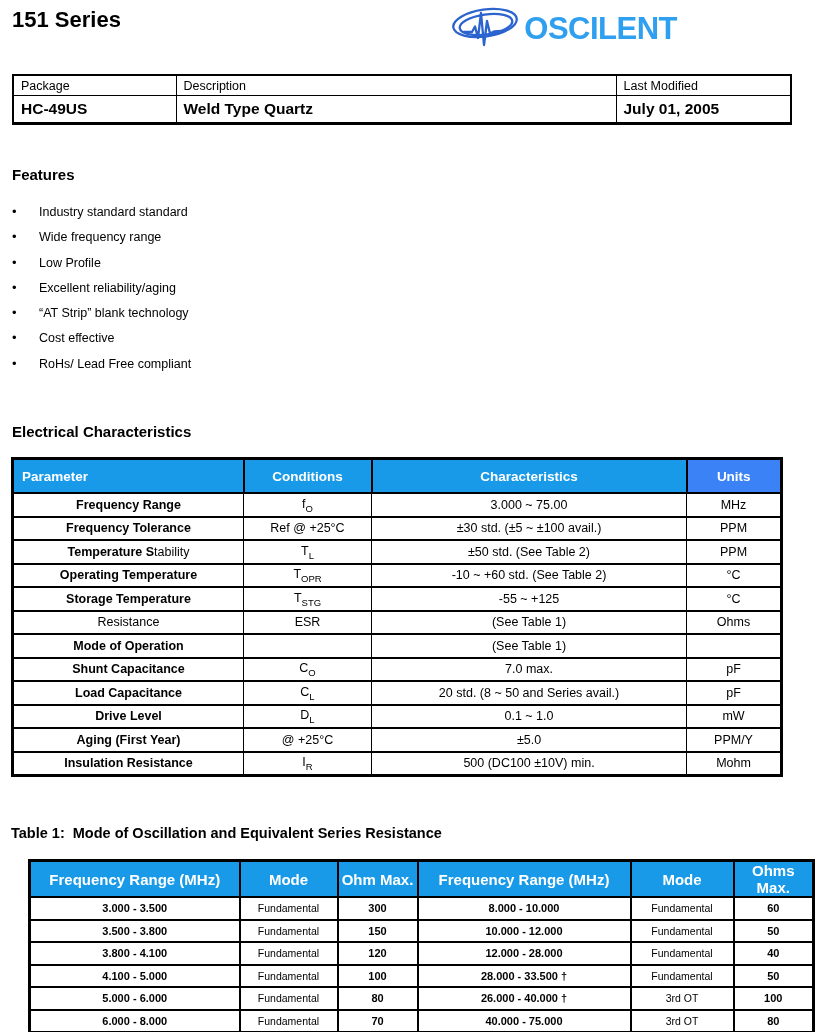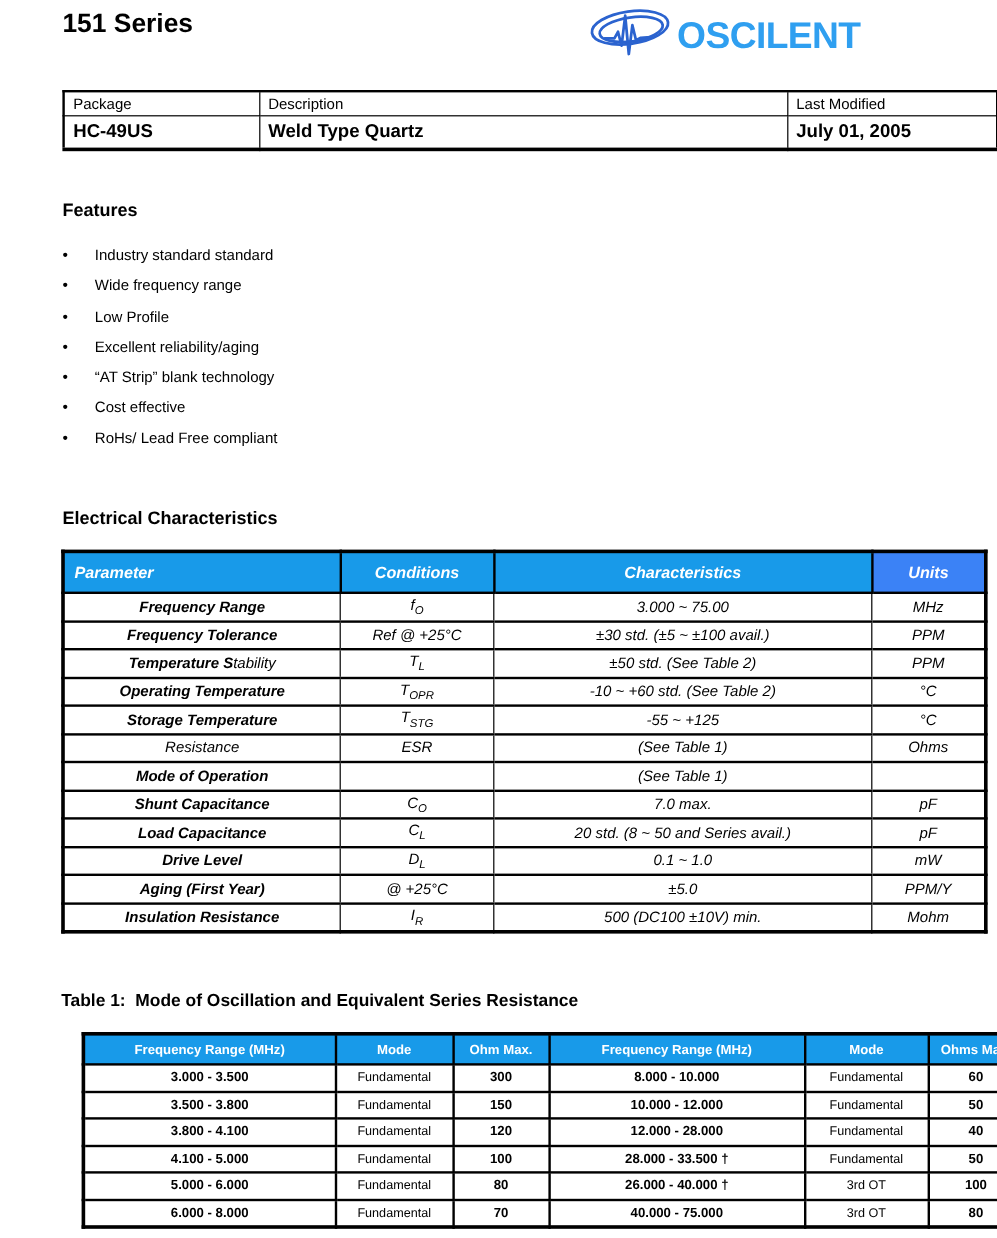--- a/index.html
+++ b/index.html
@@ -3,21 +3,21 @@
 <meta charset="utf-8">
 <style>
   html, body {
     margin: 0; padding: 0;
     background: #ffffff;
     width: 831px; height: 1032px;
     overflow: hidden;
     font-family: "Liberation Sans", "DejaVu Sans", sans-serif;
     color: #000;
   }
-  .page { position: relative; width: 689px; height: 1032px; padding-left: 40px; }
+  .page { position: relative; width: 689px; height: 1032px; }
 
   
   .header-row {
     display: flex; justify-content: space-between; align-items: flex-start;
     padding: 5px 12px 0 12px;
   }
   .page-title { font-size: 22px; font-weight: bold; margin: 2px 0 0 0; letter-spacing: 0px; }
   .logo { display: flex; align-items: center; gap: 3px; margin-top: 0; }
   .logo-text { font-size: 31px; font-weight: bold; letter-spacing: -0.5px; line-height: 40px; }
 
@@ -38,21 +38,20 @@
   .features-list { list-style: none; margin: 21px 0 0 12px; padding: 0; }
   .features-list li { display: flex; align-items: baseline; font-size: 12.5px; height: 25.3px; }
   .features-list .bullet { width: 27px; font-size: 13px; flex: 0 0 27px; }
 
   
   .ec-heading { margin-top: 42px; }
   .ec-table {
     border-collapse: collapse; table-layout: fixed;
     margin: 17px 0 0 11px; width: 769px;
     border: 3px solid #000;
-    font-style: italic;
   }
   .ec-table th {
     color: #fff; font-size: 13.5px; font-weight: bold;
     height: 32px; border: 2px solid #000; padding: 0 4px;
   }
   .ec-table th.left { text-align: left; padding-left: 8px; }
   .ec-table td {
     border-left: 1px solid #000; border-right: 1px solid #000;
     border-top: 2px solid #000; border-bottom: 2px solid #000;
     height: 21.5px; text-align: center; font-size: 12.5px; padding: 0 3px;
@@ -62,21 +61,21 @@
   .ec-table sub { font-size: 9.5px; }
 
   
   .table1-heading { font-size: 14.5px; font-weight: bold; margin: 48px 0 12px 11px; white-space: pre-wrap; }
   .t1-table {
     border-collapse: collapse; table-layout: fixed;
     margin: 18px 0 0 28px; width: 784px;
     border: 3px solid #000;
   }
   .t1-table th {
-    color: #fff; font-size: 11px; font-weight: bold;
+    color: #fff; font-size: 15px; font-weight: bold;
     height: 23px; border: 2px solid #000; padding: 0 2px;
   }
   .t1-table td {
     border: 2px solid #000; height: 20.5px; text-align: center;
     font-size: 11px; font-weight: bold; padding: 0 2px; vertical-align: middle;
   }
   .t1-table td.mode { font-weight: normal; font-size: 10.5px; }
 </style>
 </head>
 <body>

